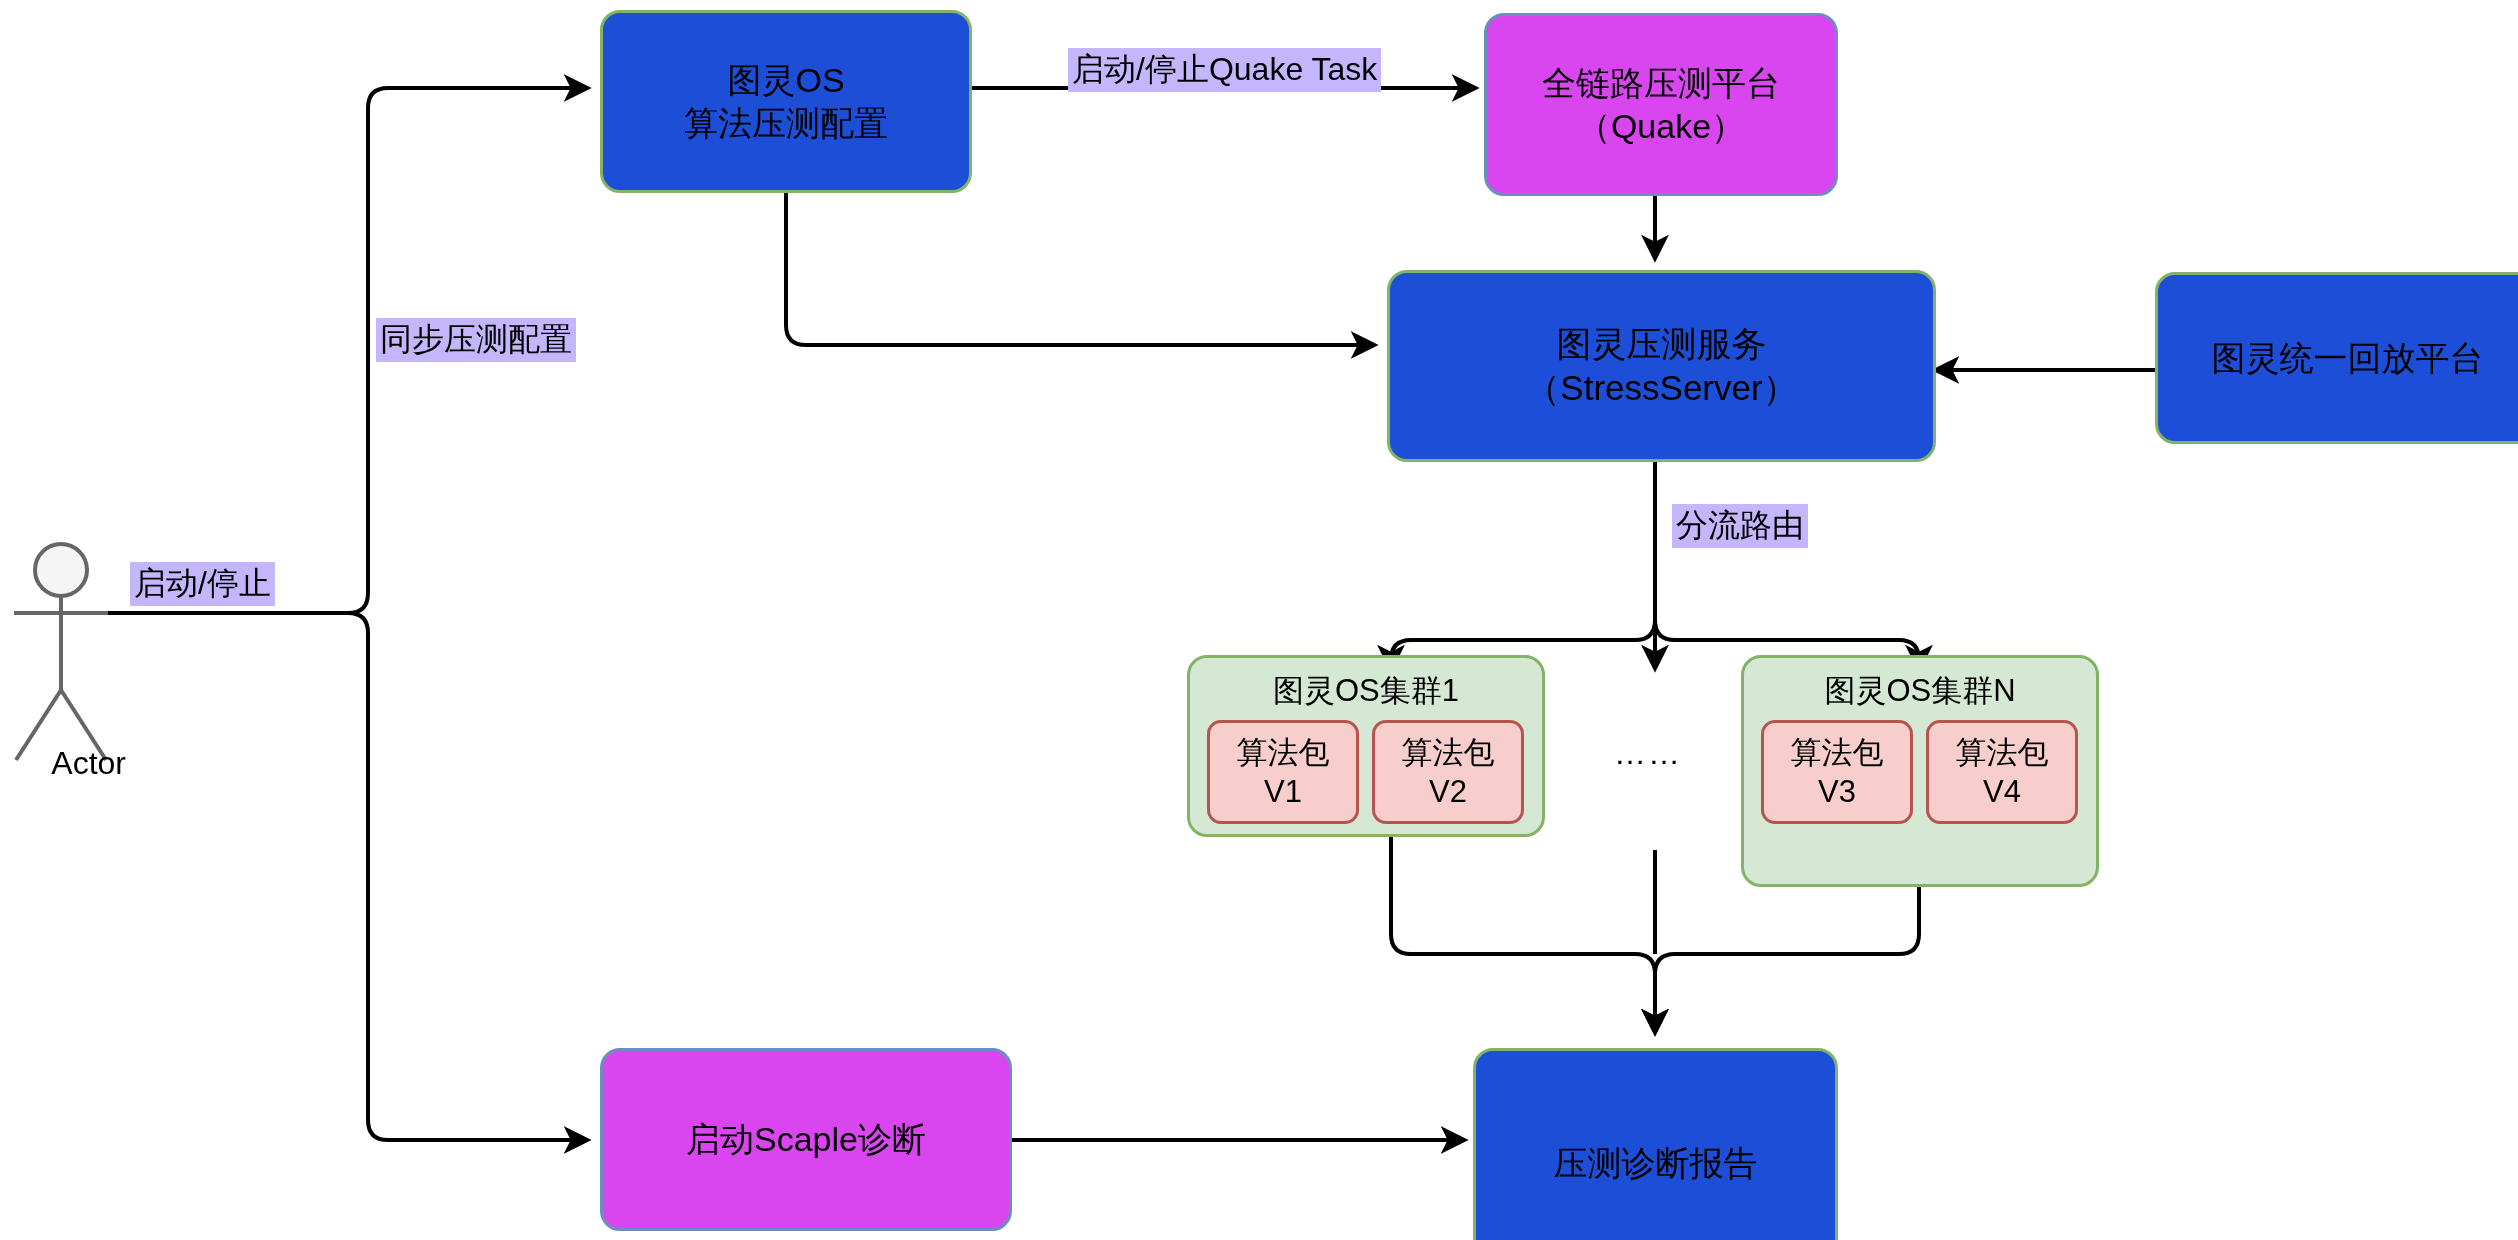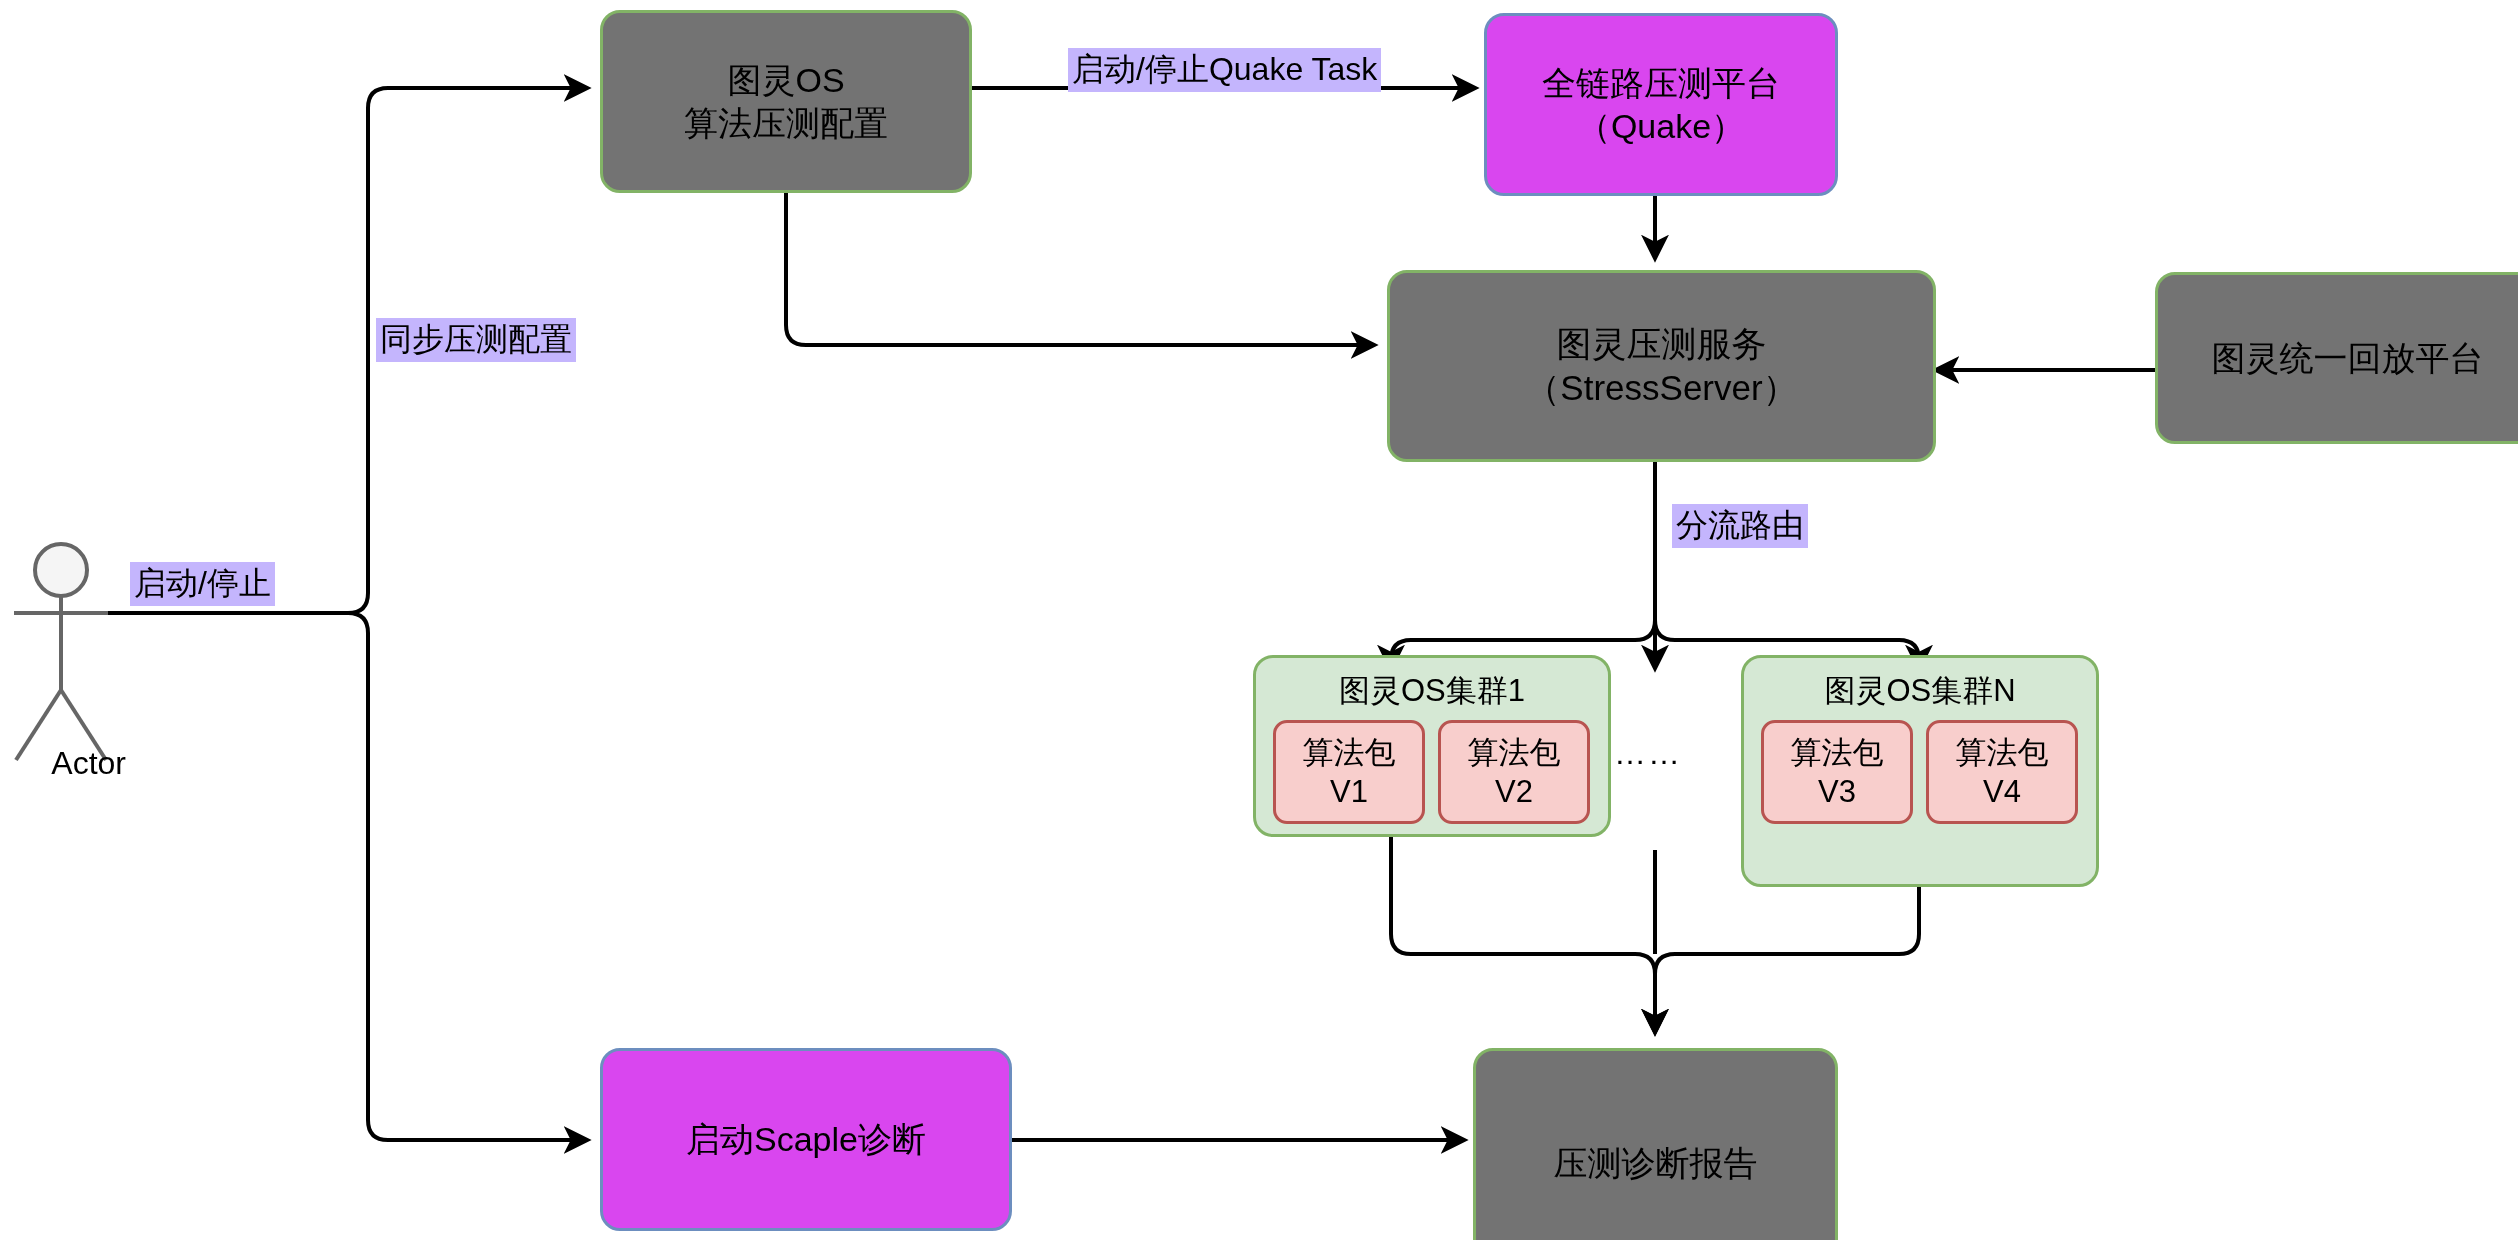--- a/index.html
+++ b/index.html
@@ -30,21 +30,21 @@
     justify-content: center;
     text-align: center;
     border-radius: 20px;
     border-width: 3px;
     border-style: solid;
     line-height: 1.26;
     color: #000000;
     white-space: pre-line;
     z-index: 2;
   }
-  .node.green  { background: #737373; border-color: #82b366; }
+  .node.green  { background: #1d4ed8; border-color: #82b366; }
   .node.blue   { background: #d946ef; border-color: #6c8ebf; }
   .node.red    { background: #f8cecc; border-color: #b85450; border-radius: 14px; border-width: 3px; }
   .node .lbl { display: block; }
 
   .cluster {
     position: absolute;
     box-sizing: border-box;
     background: #d5e8d4;
     border: 3px solid #82b366;
     border-radius: 20px;
@@ -152,21 +152,21 @@
   </div>
 
   <div class="node blue" style="left:600px; top:1048px; width:412px; height:183px; font-size:34px;">
     <span class="lbl">启动Scaple诊断</span>
   </div>
 
   <div class="node green" style="left:1473px; top:1048px; width:365px; height:231px; font-size:34px;">
     <span class="lbl">压测诊断报告</span>
   </div>
 
-  <div class="cluster" style="left:1253px; top:655px; width:358px; height:182px;">
+  <div class="cluster" style="left:1187px; top:655px; width:358px; height:182px;">
     <div class="cluster-title" style="top:12px; font-size:31px;">图灵OS集群1</div>
     <div class="node red" style="left:17px; top:62px; width:152px; height:104px; font-size:31px;">
       <span class="lbl">算法包
 V1</span>
     </div>
     <div class="node red" style="left:182px; top:62px; width:152px; height:104px; font-size:31px;">
       <span class="lbl">算法包
 V2</span>
     </div>
   </div>

